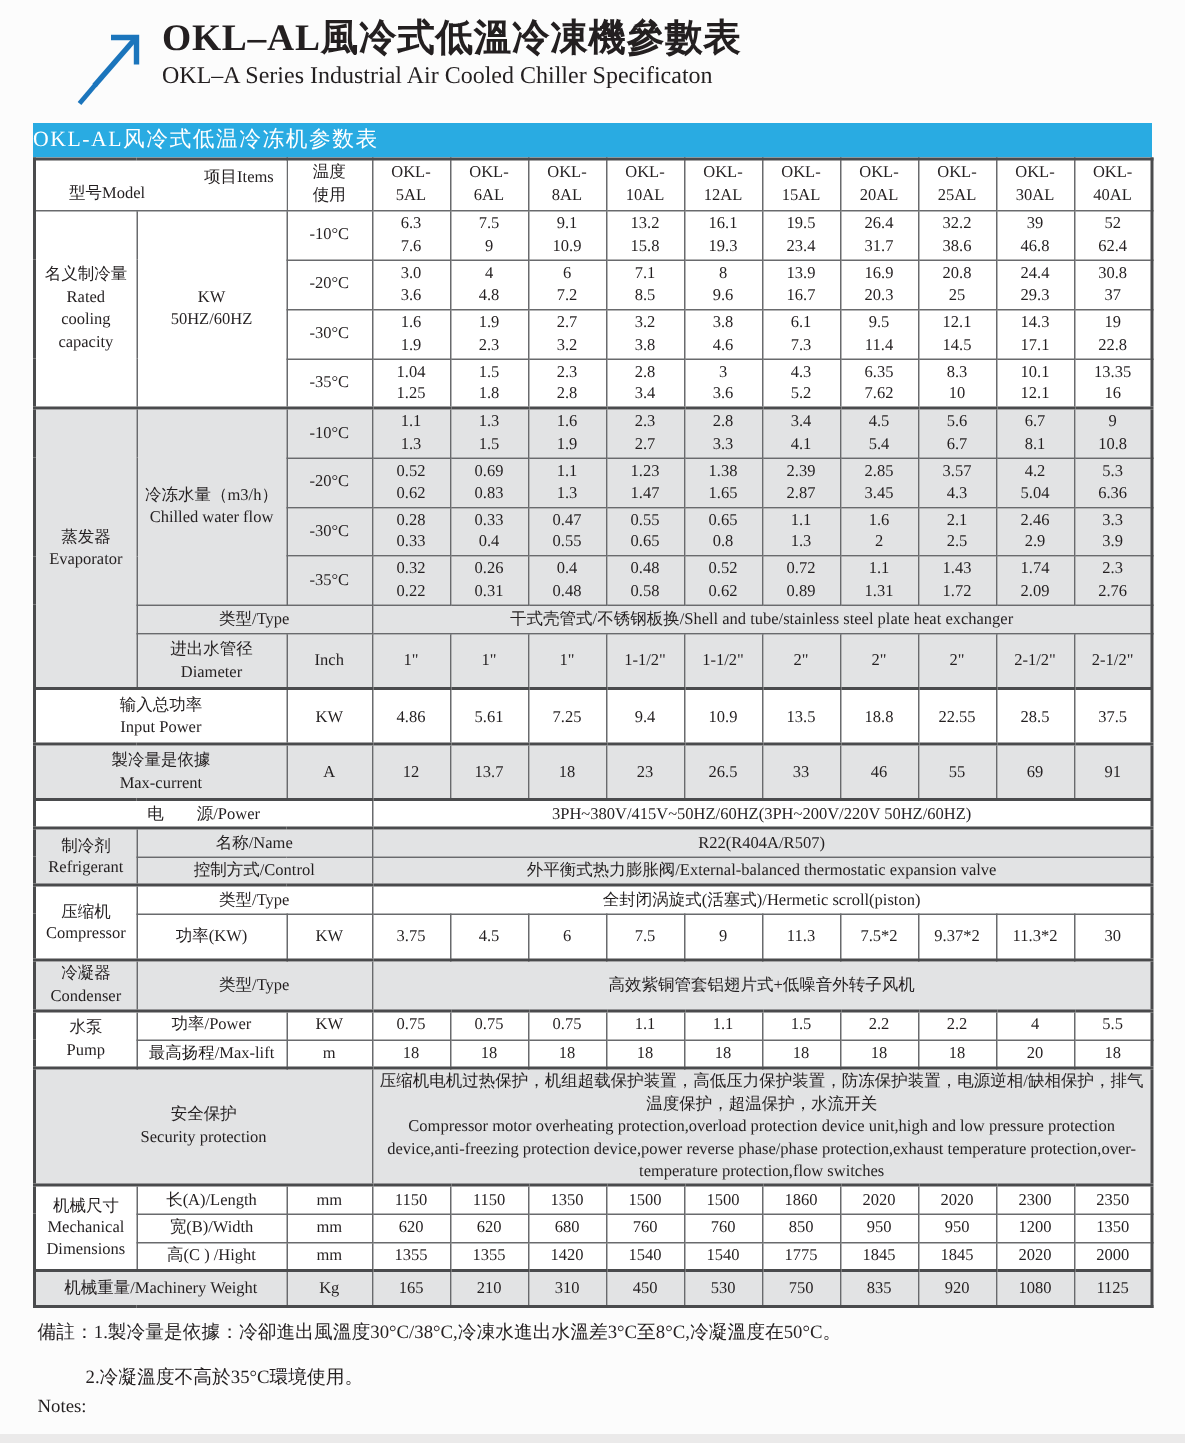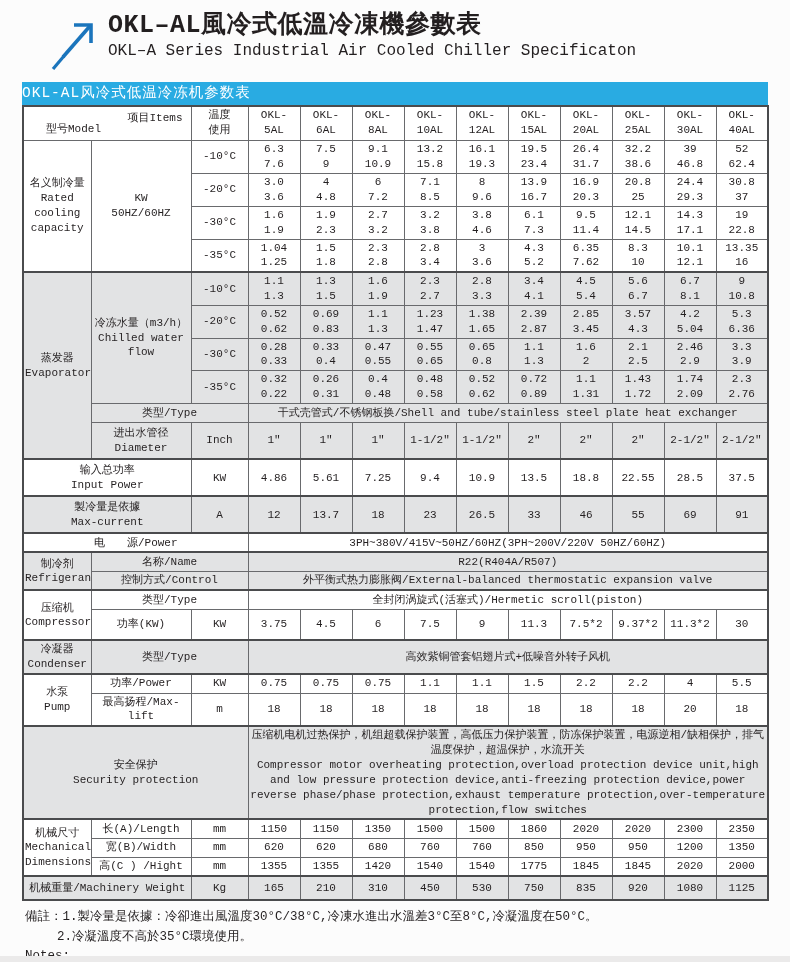--- a/index.html
+++ b/index.html
@@ -1,19 +1,19 @@
 <!DOCTYPE html>
 <html><head>
 <meta charset="utf-8">
 <style>
   * { margin:0; padding:0; box-sizing:border-box; }
   html,body { background:#ffffff; }
   .page {
     position:relative; width:790px; height:962px; overflow:hidden;
-    background:#fcfcfc; font-family:Liberation Mono, monospace;
+    background:#fcfcfc; font-family:Liberation Serif, serif;
     color:#231f20;
   }
   
   .top-header { display:flex; align-items:flex-start; padding:11px 0 8px 50px; }
   .logo { width:52px; height:56px; flex:0 0 auto; margin-top:4px; }
   .titles { margin-left:6px; }
   .title-zh { font-size:25px; font-weight:600; letter-spacing:0.5px; line-height:1.2; }
   .title-en { font-size:16px; font-weight:500; margin-top:1px; }
   
   .banner {
@@ -47,21 +47,21 @@
   td.diag {
     position:relative; padding:0;
     background-image:linear-gradient(to bottom right,
       transparent 49.4%, #7c7d80 49.4%, #7c7d80 50.6%, transparent 50.6%);
   }
   .corn-l { position:absolute; left:22px; bottom:3px; font-size:11px;text-align:center; }
   .corn-r { position:absolute; right:8px; top:4px; font-size:11px; }
   
   .notes { margin:7px 24px 0 25px; }
   .note-line { font-size:12.5px; line-height:1.55; }
-  .note-line.ind1 { padding-left:32px; }
+  .note-line.ind1 { padding-left:32px;margin-top:10px; }
   
   .bottom-strip { position:absolute; left:0; bottom:0; width:790px; height:6px; background:#ebeaea; }
 </style>
 </head>
 <body>
 
 <div class="page">
 
   <div class="top-header">
     <svg class="logo" viewBox="0 0 52 56">

